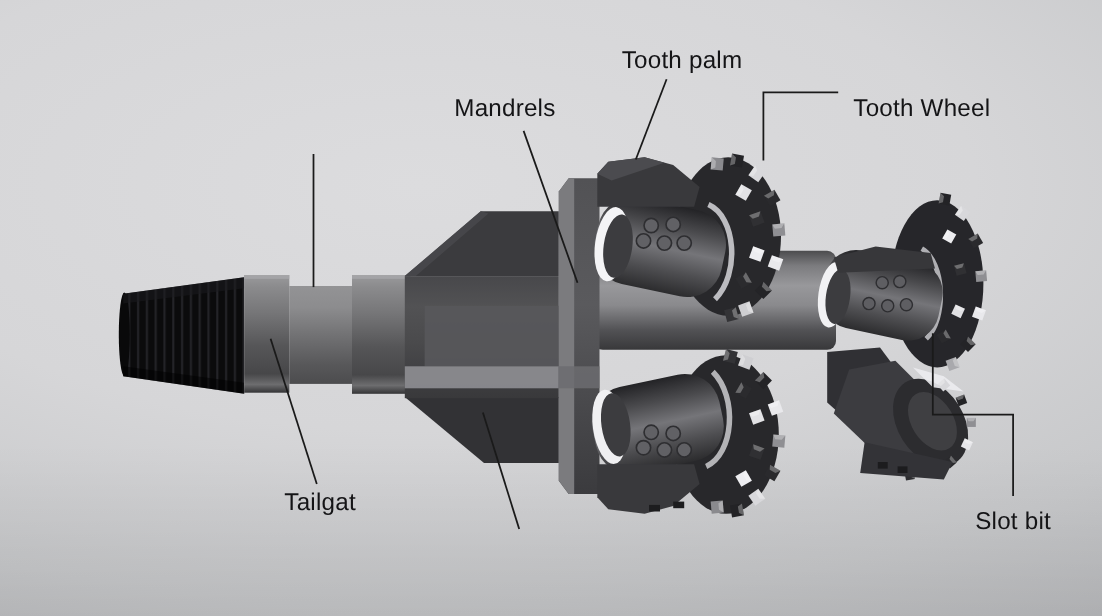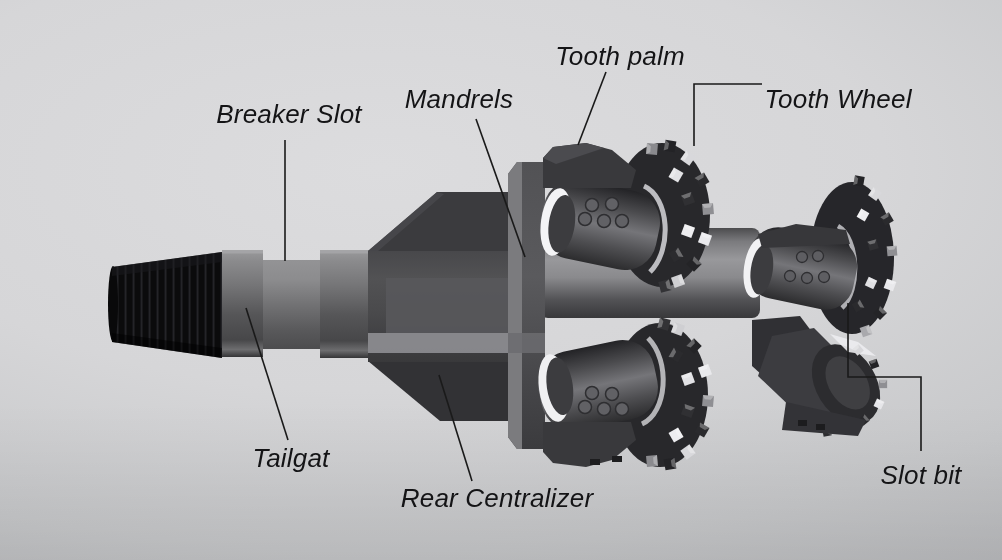--- a/index.html
+++ b/index.html
@@ -16,26 +16,25 @@
     margin:0 auto;
     overflow:hidden;
     background:
       linear-gradient(180deg, rgba(0,0,0,0) 72%, rgba(0,0,0,0.07) 100%),
       radial-gradient(ellipse 120% 95% at 38% 30%, #dcdcde 0%, #d6d6d8 42%, #c7c8ca 72%, #b4b5b8 100%);
   }
   .stage svg{position:absolute;left:0;top:0;}
   .label{
     position:absolute;
     transform:translateX(-50%);
-    font-size:26px;
+    font-size:22px;
     line-height:1.05;
     color:var(--label);
     white-space:nowrap;
     letter-spacing:0.2px;
-    font-style:italic;
   }
 </style>
 </head>
 <body>
 
 <div class="stage">
 
   <svg width="1002" height="560" viewBox="0 0 1002 560">
     <defs>
       <pattern id="thr" width="8" height="120" patternUnits="userSpaceOnUse">
@@ -256,21 +255,19 @@
       <polyline points="285,140 285,261"></polyline>
       <polyline points="476,119 525,257"></polyline>
       <polyline points="606,72 578,145"></polyline>
       <polyline points="762,84 694,84 694,146"></polyline>
       <polyline points="246,308 288,440"></polyline>
       <polyline points="439,375 472,481"></polyline>
       <polyline points="848,303 848,377 921,377 921,451"></polyline>
     </g>
   </svg>
 
-  <div class="label" style="left:289px;top:101px">Breaker Slot</div>
   <div class="label" style="left:459px;top:86px">Mandrels</div>
   <div class="label" style="left:620px;top:43px">Tooth palm</div>
   <div class="label" style="left:838px;top:86px">Tooth Wheel</div>
   <div class="label" style="left:291px;top:445px">Tailgat</div>
-  <div class="label" style="left:497px;top:485px">Rear Centralizer</div>
   <div class="label" style="left:921px;top:462px">Slot bit</div>
 
 </div>
 
 </body></html>

